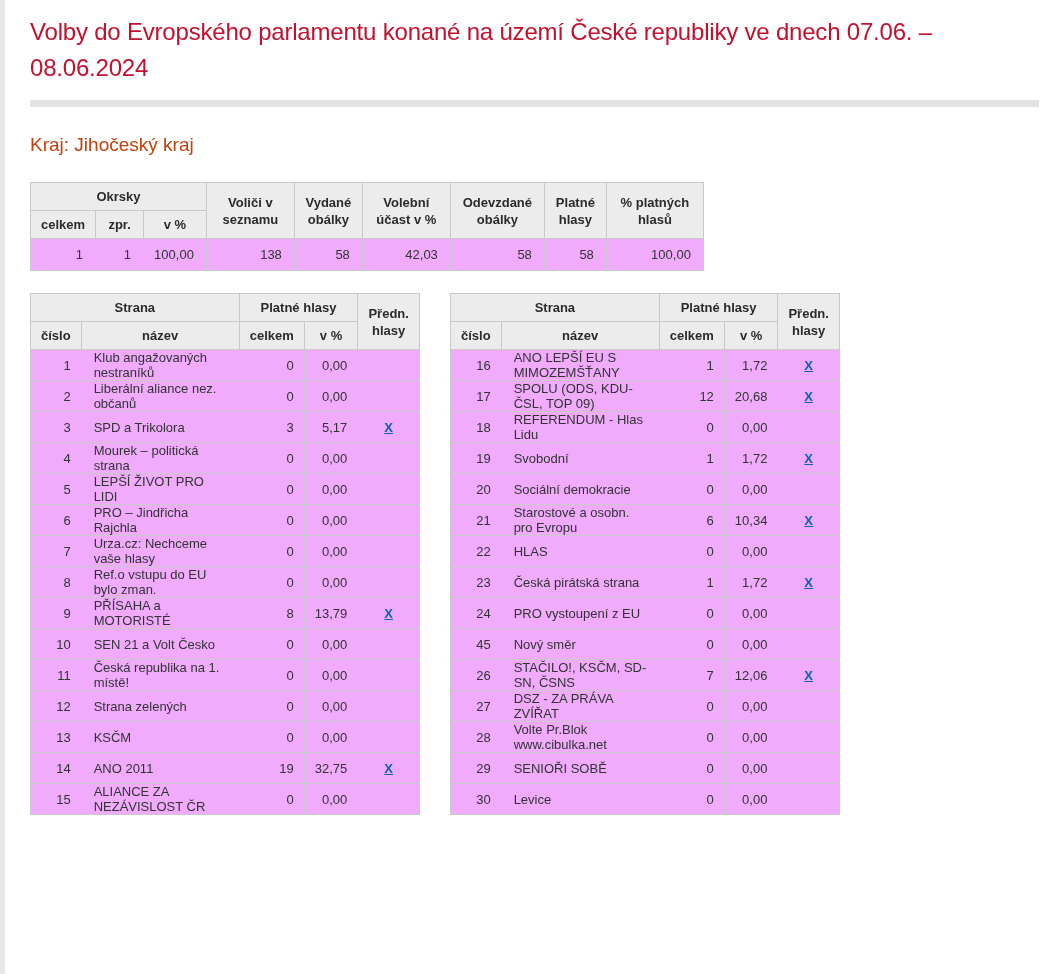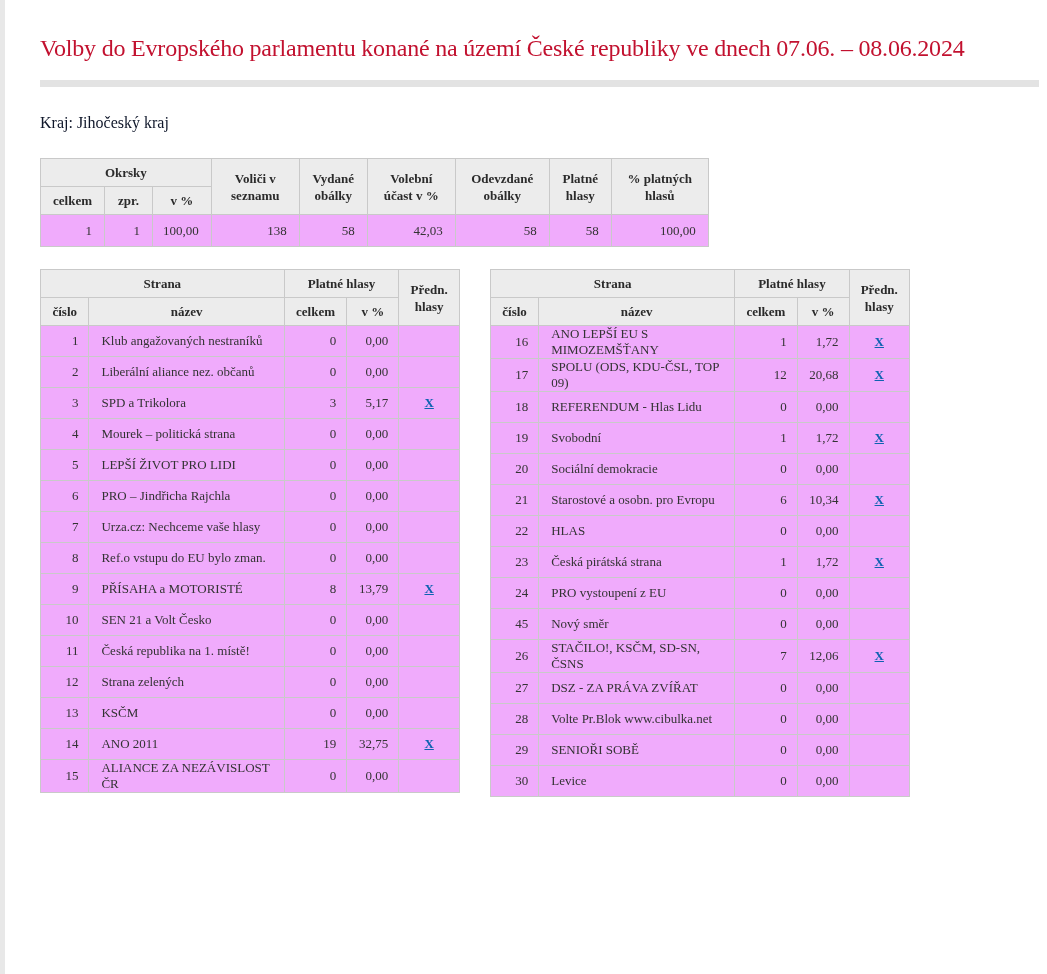--- a/index.html
+++ b/index.html
@@ -9,24 +9,23 @@
     font-family: "Liberation Sans", "DejaVu Sans", sans-serif;
     color: #303030;
     width: 1047px;
   }
   .left-strip {
     position: fixed; left: 0; top: 0;
     width: 5px; height: 100%;
     background: #e8e8e8;
   }
   .content {
-    margin-left: 40px;
+    margin-left: 30px;
     margin-right: 8px;
-    padding-top: 24px;
-    font-family: Liberation Serif, serif;
+    padding-top: 8px;
   }
   h1.page-title {
     color: #c2112f;
     font-size: 24px;
     font-weight: 400;
     line-height: 36px;
     margin: 6px 0 14px 0;
     max-width: 965px;
     letter-spacing: -0.2px;
   }
@@ -35,23 +34,23 @@
     background: #e3e3e3;
     margin: 0 0 0 0;
   }
   h2.section-heading {
     font-size: 19px;
     font-weight: 400;
     color: #1f1f1f;
     margin: 21px 0 0 0;
   }
   p.region-line {
-    font-size: 16px;
+    font-size: 19px;
     margin: 27px 0 0 0;
-    color: #0f172a;
+    color: #c2410c;
   }
   table {
     border-collapse: collapse;
     font-size: 13px;
     color: #333333;
     border: 1px solid #a6a6a6;
     background: #f0abfc;
   }
   th, td {
     border: 1px solid #c9c9c9;
@@ -72,21 +71,21 @@
   td.name { text-align: left; padding-left: 12px; }
   td.pref { text-align: center; }
   .summary-table { margin-top: 26px; }
   .summary-table td { height: 32px; text-align: right; padding-right: 12px; }
   .tables-row {
     display: flex;
     gap: 30px;
     margin-top: 22px;
     align-items: flex-start;
   }
-  .party-table { width: 420px; }
+  .party-table { width: 390px; }
   .party-table col.c-num   { width: 50px; }
   .party-table col.c-name  { width: 241px; }
   .party-table col.c-total { width: 64px; }
   .party-table col.c-pct   { width: 53px; }
   .party-table col.c-pref  { width: 62px; }
   .summary-table col.s1 { width: 64px; }
   .summary-table col.s2 { width: 48px; }
   .summary-table col.s3 { width: 58px; }
   .summary-table col.s4 { width: 88px; }
   .summary-table col.s5 { width: 68px; }

